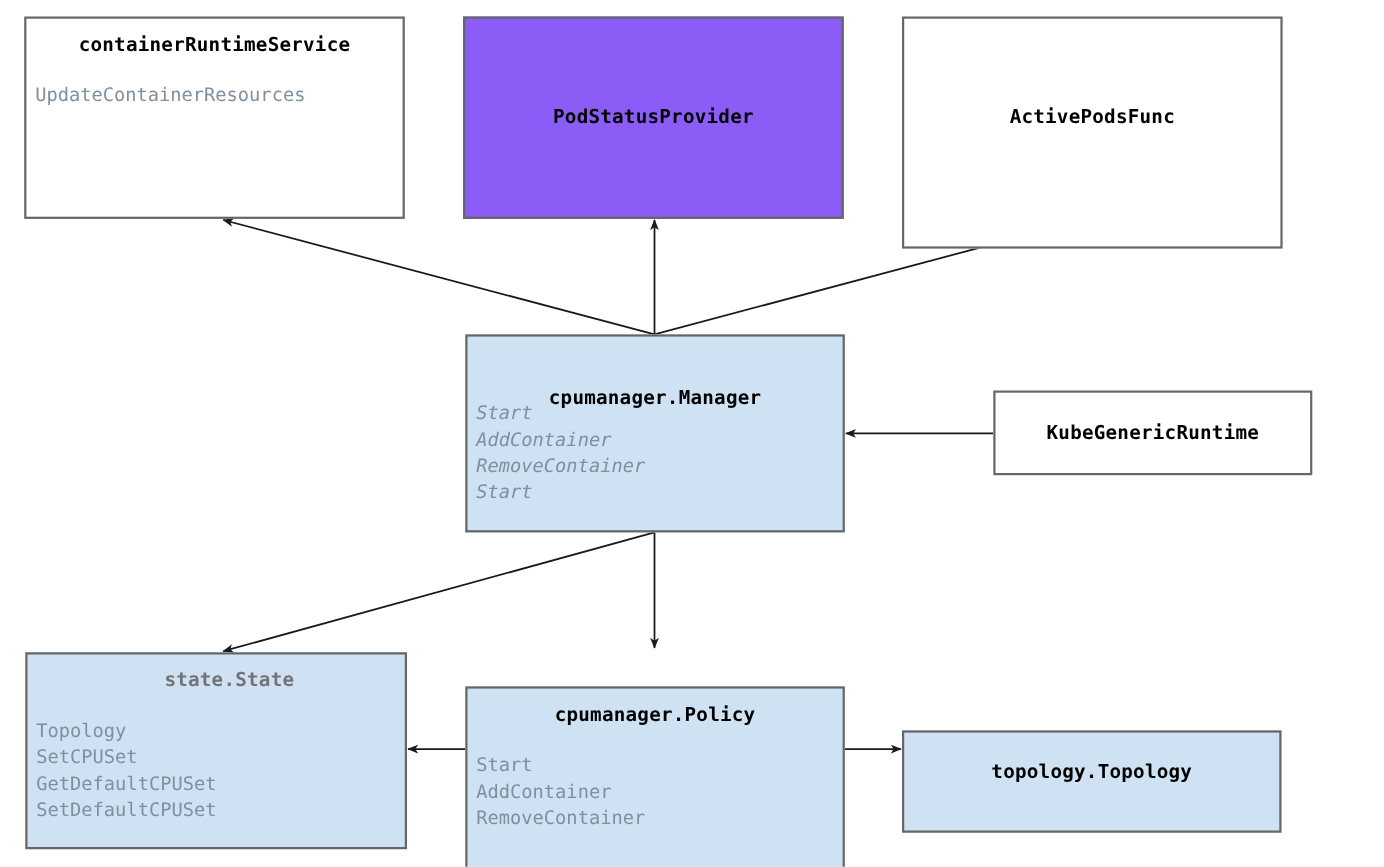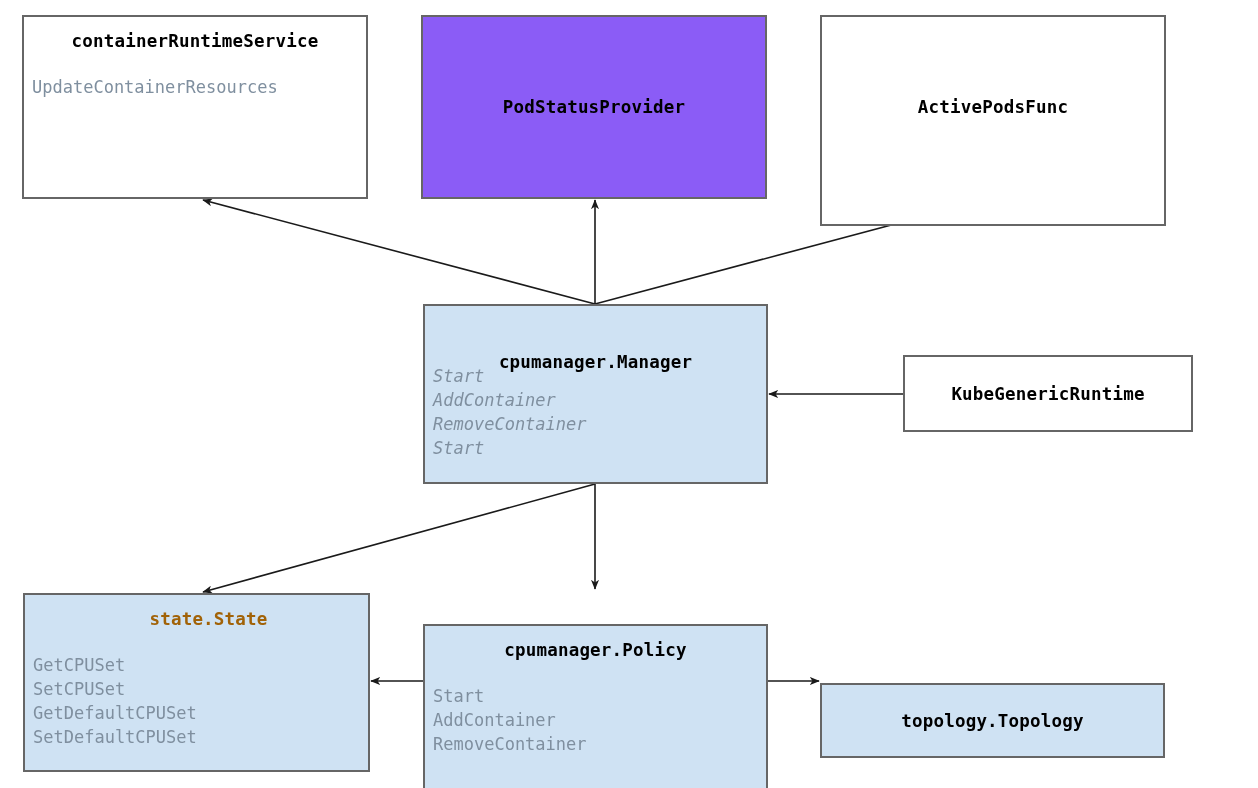--- a/index.html
+++ b/index.html
@@ -107,34 +107,34 @@
           <span class="member-line">Start</span>
           <span class="member-line">AddContainer</span>
           <span class="member-line">RemoveContainer</span>
           <span class="member-line">Start</span>
         </div>
       </div>
       <div class="node" style="left: 903px; top: 355px; width: 290px; height: 77px; background: rgb(255, 255, 255); border-color: rgb(102, 102, 102);">
         <div class="node-title" style="top: 26.5px; color: rgb(0, 0, 0);">KubeGenericRuntime</div>
       </div>
       <div class="node filled" style="left: 23px; top: 593px; width: 347px; height: 179px; background: rgb(207, 226, 243); border-color: rgb(102, 102, 102);">
-        <div class="node-title" style="top: 14px; color: #a16207; margin-left: 24px;">state.State</div>
+        <div class="node-title" style="top: 14px; color: #737373; margin-left: 24px;">state.State</div>
         <div class="node-members" style="top: 58px; color: rgb(127, 143, 159);">
-          <span class="member-line">GetCPUSet</span>
+          <span class="member-line">Topology</span>
           <span class="member-line">SetCPUSet</span>
           <span class="member-line">GetDefaultCPUSet</span>
           <span class="member-line">SetDefaultCPUSet</span>
         </div>
       </div>
       <div class="node filled" style="left: 423px; top: 624px; width: 345px; height: 182px; background: rgb(207, 226, 243); border-color: rgb(102, 102, 102);">
         <div class="node-title" style="top: 14px; color: rgb(0, 0, 0);">cpumanager.Policy</div>
         <div class="node-members" style="top: 58px; color: rgb(127, 143, 159);">
           <span class="member-line">Start</span>
           <span class="member-line">AddContainer</span>
           <span class="member-line">RemoveContainer</span>
         </div>
       </div>
-      <div class="node filled" style="left: 820px; top: 683px; width: 345px; height: 75px; background: rgb(207, 226, 243); border-color: rgb(102, 102, 102);">
+      <div class="node filled" style="left: 820px; top: 664px; width: 345px; height: 93px; background: rgb(207, 226, 243); border-color: rgb(102, 102, 102);">
         <div class="node-title" style="top: 25.5px; color: rgb(0, 0, 0);">topology.Topology</div>
       </div>
     </div>
 
 </div>
 
 </body></html>

